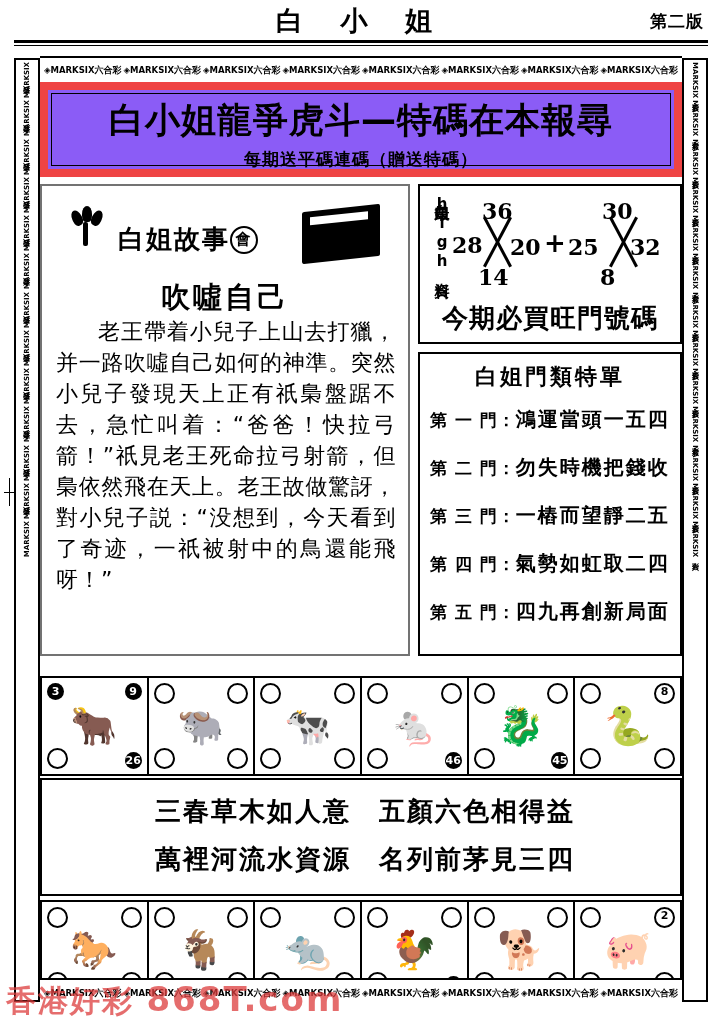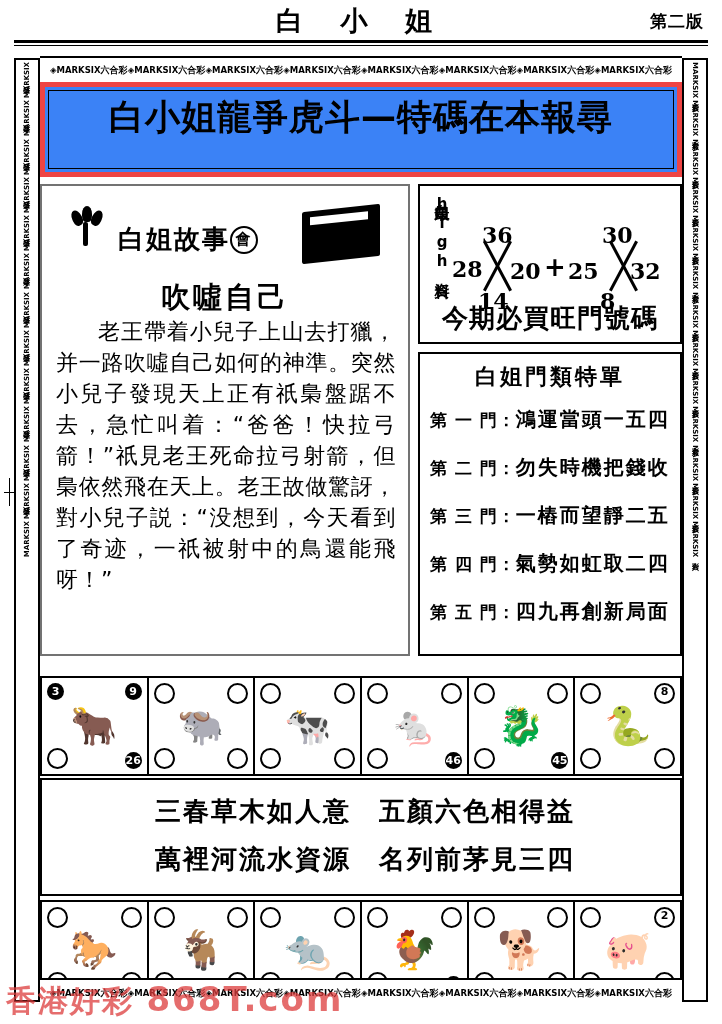--- a/index.html
+++ b/index.html
@@ -56,33 +56,33 @@
   }
   .side-strip.right .s-item{transform:none;}
 
   
   .marq{
     position:absolute;left:40px;width:642px;height:29px;
     border-top:2px solid #000;border-bottom:2px solid #000;
     display:flex;align-items:center;justify-content:space-between;
     overflow:hidden;background:#fff;
     box-sizing:border-box;
-    padding:0 10px;
+    padding:0 4px;
   }
   .marq .m-item{
     font-size:8.5px;font-weight:bold;white-space:nowrap;letter-spacing:0;
   }
   .marq .m-item .cn{font-size:9px;}
   .marq-top{top:56px;}
   .marq-bottom{top:978px;border-bottom:none;}
 
   
   .headline-box{
     position:absolute;left:40px;top:82px;width:642px;height:95px;
-    border:5px solid #ef4444;box-sizing:border-box;background:#3b82f6;
+    border:8px solid #ef4444;box-sizing:border-box;background:#8b5cf6;
   }
   .headline-box .inner{
     position:absolute;inset:3px;border:1px solid #000;
   }
   .headline{
     position:absolute;left:0;right:0;top:10px;text-align:center;
     font-size:35px;font-weight:bold;letter-spacing:1px;line-height:40px;
     font-family:"DejaVu Sans","Liberation Sans",sans-serif;
   }
   .subhead{
@@ -139,21 +139,21 @@
     position:absolute;left:418px;top:184px;width:264px;height:160px;
     border:2px solid #000;box-sizing:border-box;background:#fff;
   }
   .lucky-vtitle{
     position:absolute;left:4px;top:6px;width:26px;height:108px;
     font-size:15px;font-weight:bold;line-height:17px;
     writing-mode:vertical-rl;text-orientation:upright;
     letter-spacing:1px;
   }
   .lucky-nums{
-    position:absolute;left:32px;top:4px;right:4px;height:108px;margin-top:24px;
+    position:absolute;left:32px;top:4px;right:4px;height:108px;
   }
   .n{position:absolute;font-size:22px;font-weight:bold;font-family:"DejaVu Serif","Liberation Serif",serif;}
   .xmark{
     position:absolute;width:64px;height:56px;
   }
   .xmark:before,.xmark:after{
     content:"";position:absolute;left:50%;top:0;width:3px;height:100%;background:#000;
     transform-origin:center;
   }
   .xmark:before{transform:rotate(28deg);}
@@ -288,20 +288,21 @@
       <div class="s-item">MARKSIX六合彩</div>
       <div class="s-item">MARKSIX六合彩</div>
       <div class="s-item">MARKSIX六合彩</div>
       <div class="s-item">MARKSIX六合彩</div>
       <div class="s-item">MARKSIX六合彩</div>
     </div>
 
   <div class="headline-box">
     <div class="inner"></div>
     <div class="headline">白小姐龍爭虎斗—特碼在本報尋</div>
+    <div class="subhead">每期送平碼連碼（贈送特碼）</div>
   </div>
 
   <div class="story-box">
     <div class="story-logo">
       <div class="flower">
         <div class="petal" style="left:4px;top:6px;transform:rotate(-25deg);"></div>
         <div class="petal" style="left:14px;top:2px;"></div>
         <div class="petal" style="left:24px;top:6px;transform:rotate(25deg);"></div>
         <div class="petal" style="left:15px;top:18px;height:24px;width:5px;border-radius:2px;"></div>
       </div>

